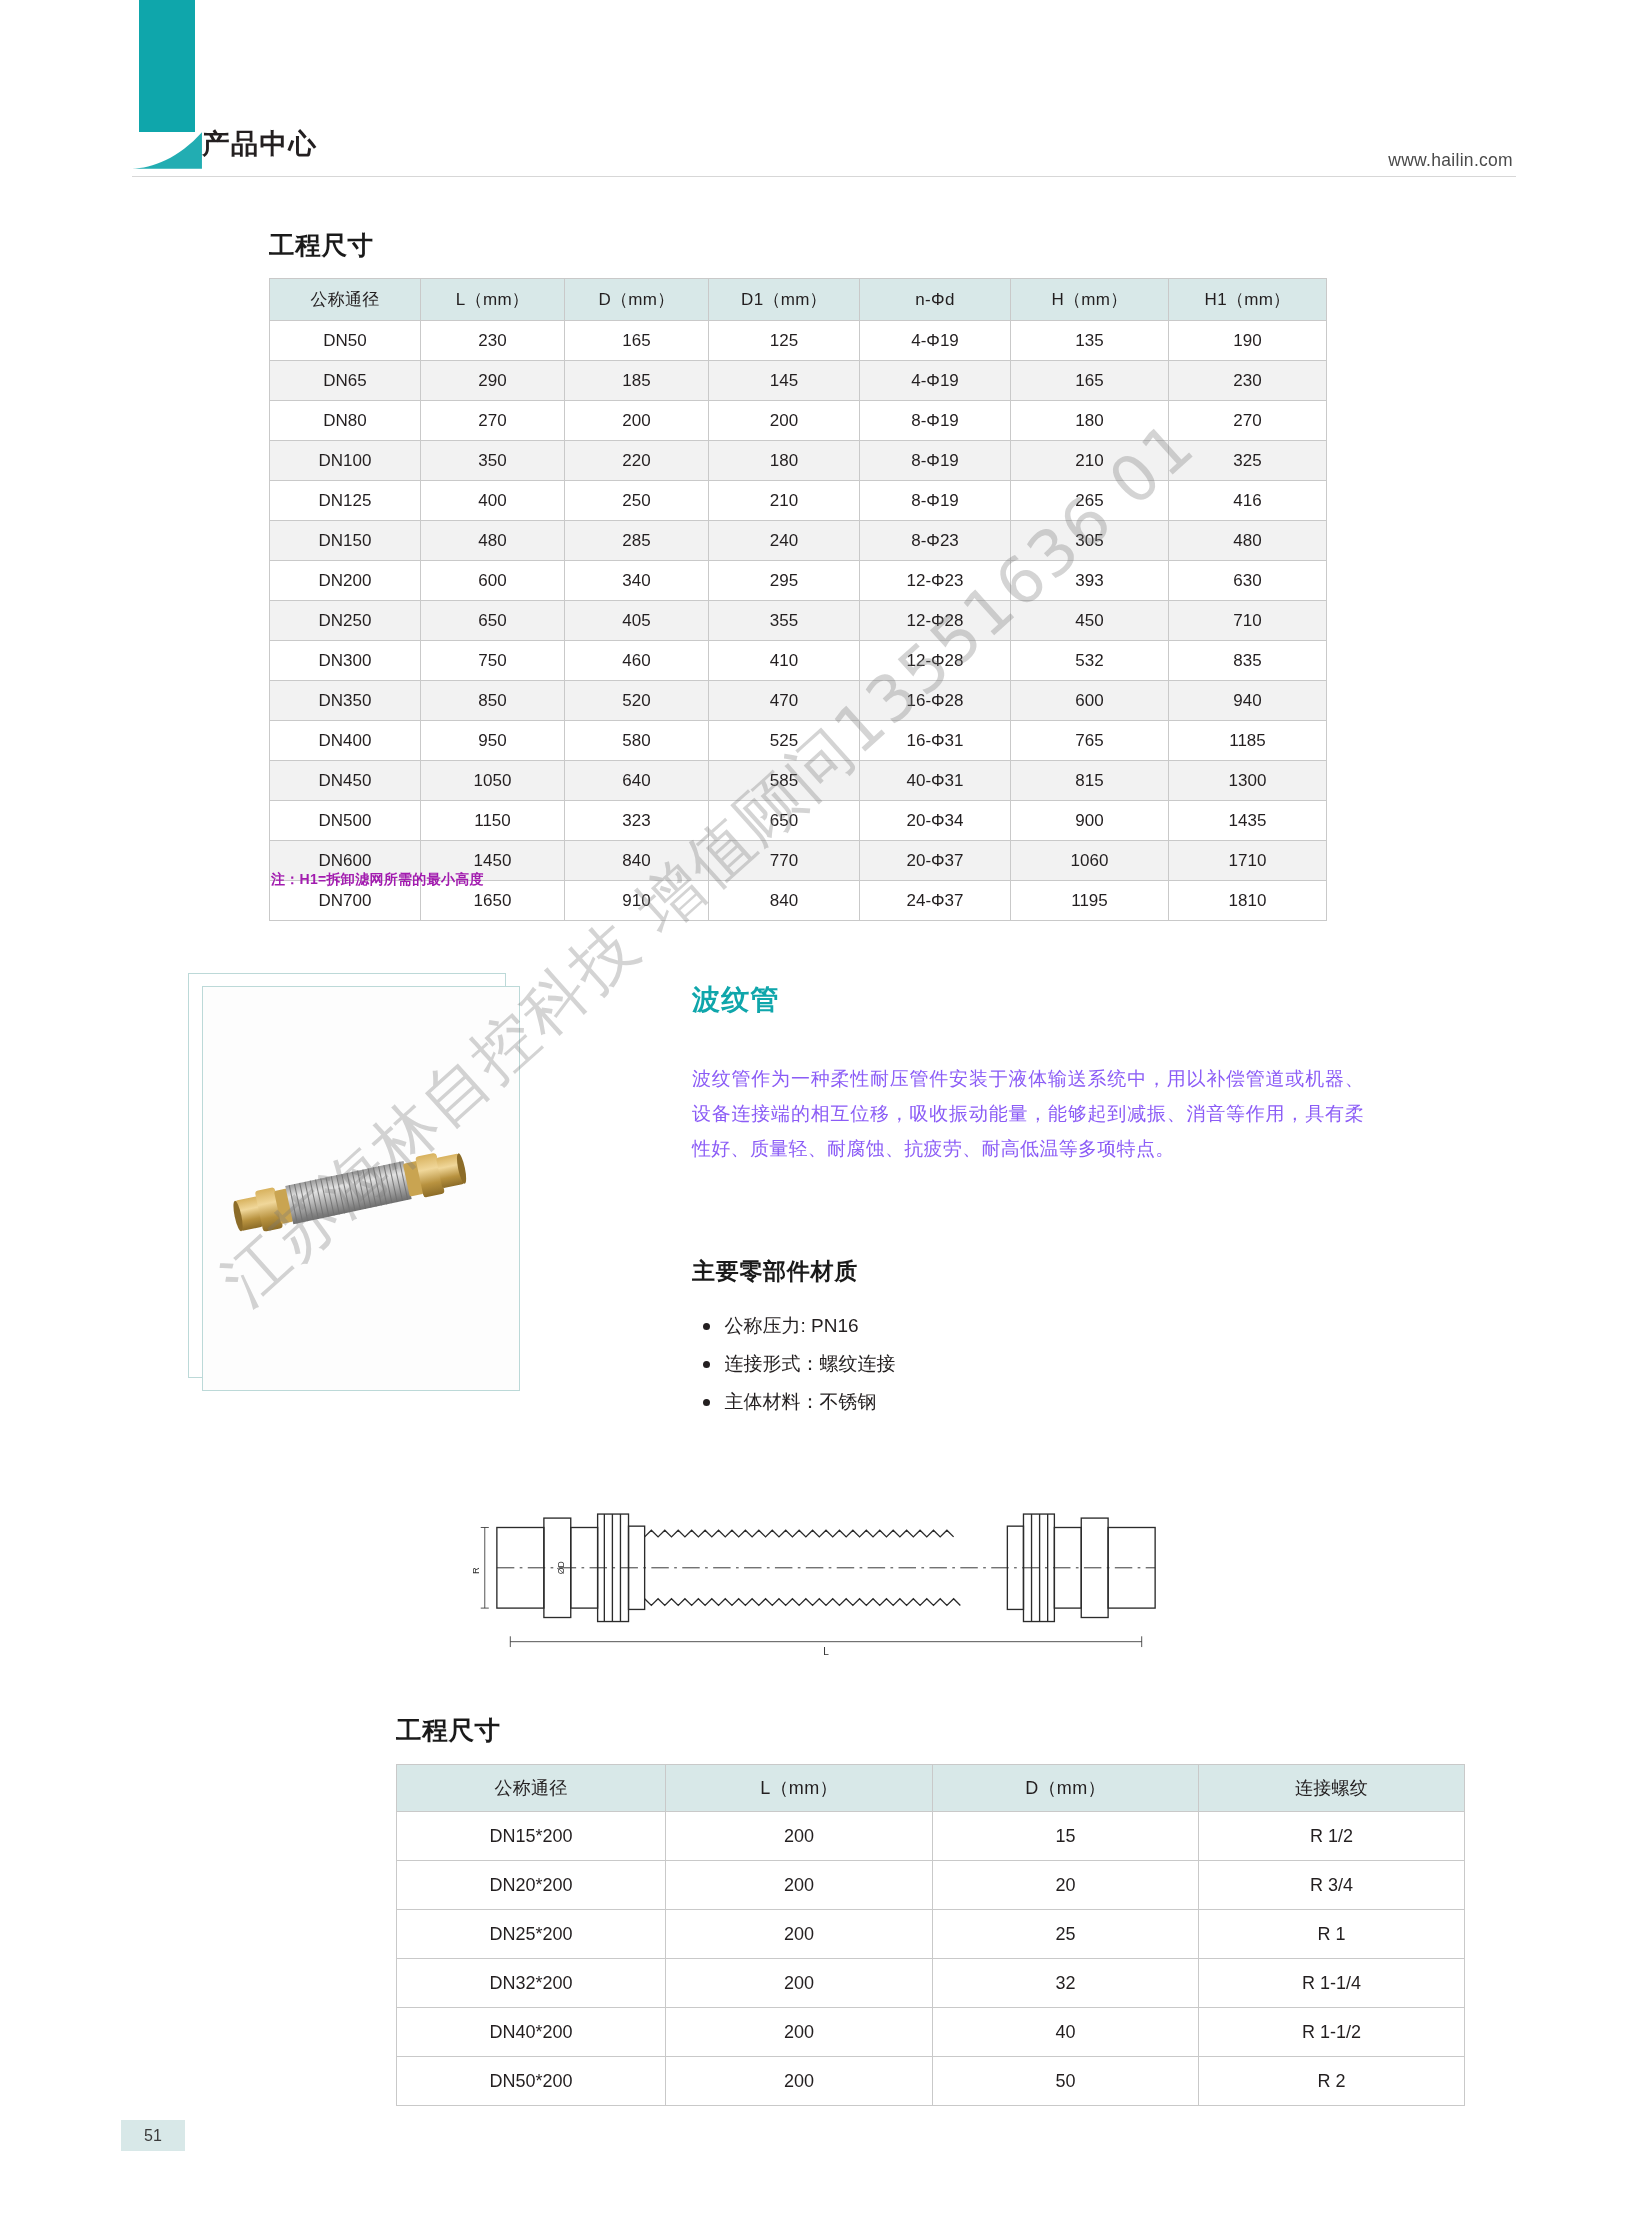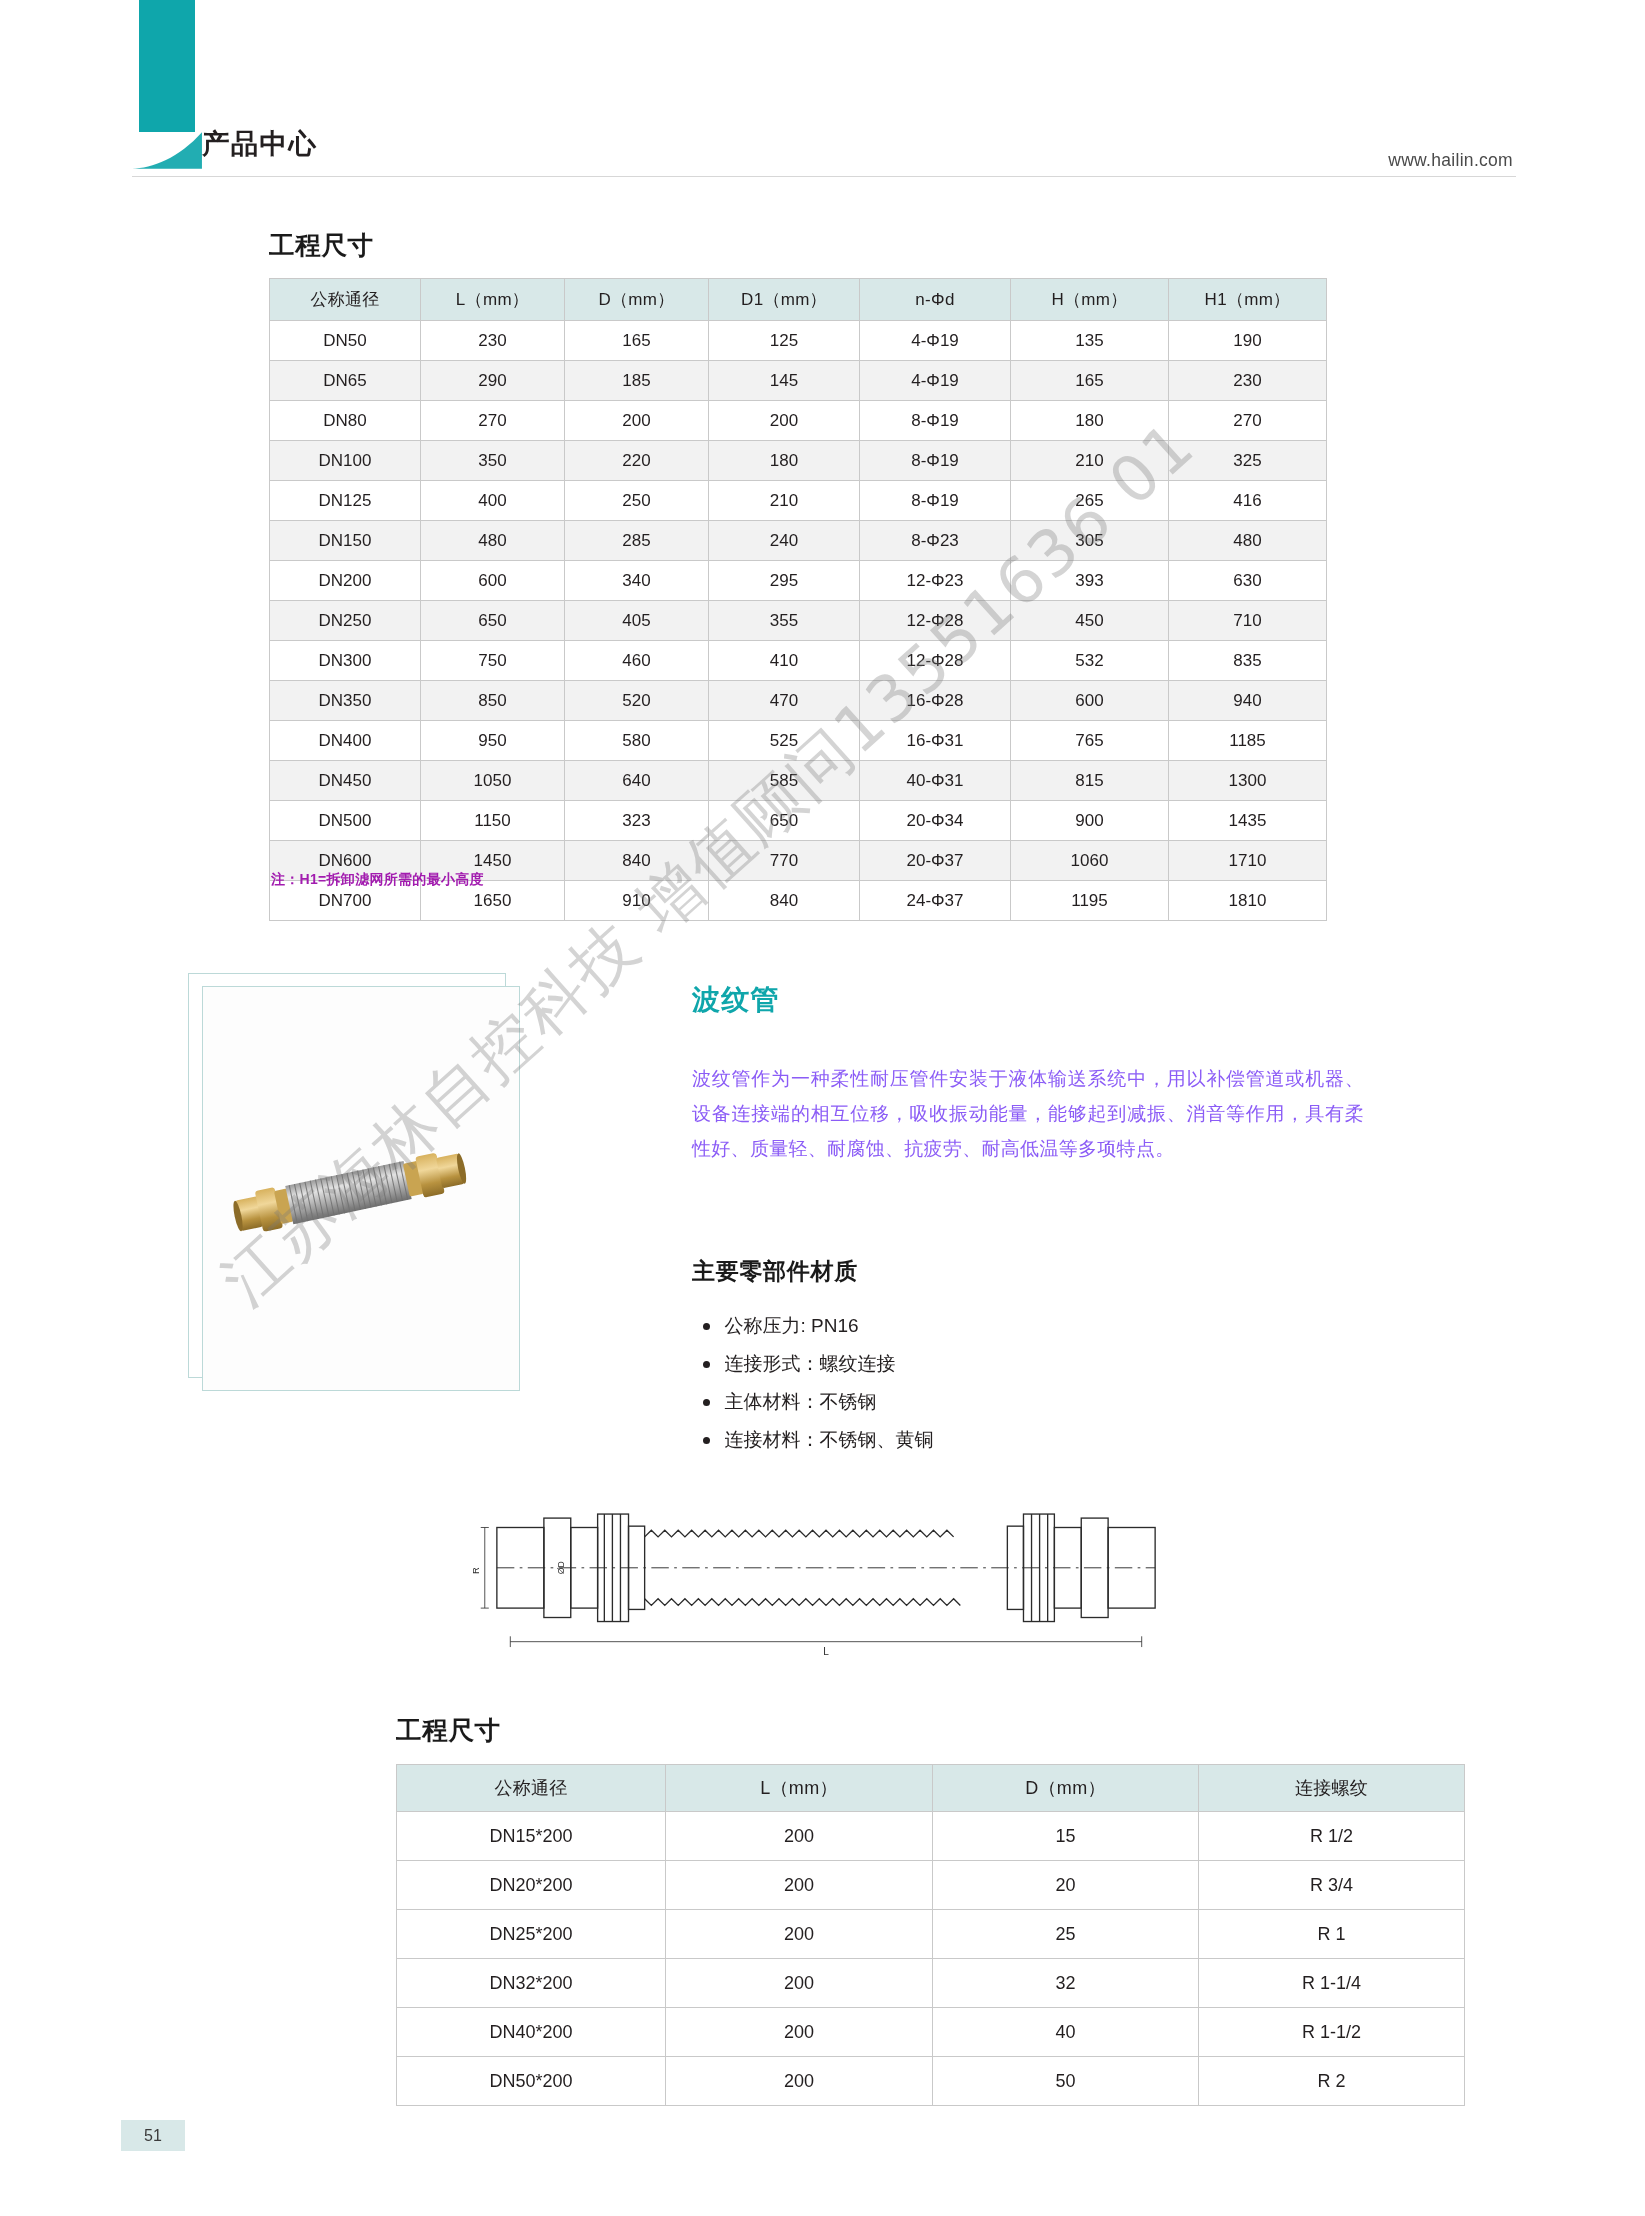--- a/index.html
+++ b/index.html
@@ -506,21 +506,20 @@
     </g>
   </svg>
 
   <div class="prod-title">波纹管</div>
   <div class="prod-desc">波纹管作为一种柔性耐压管件安装于液体输送系统中，用以补偿管道或机器、设备连接端的相互位移，吸收振动能量，能够起到减振、消音等作用，具有柔性好、质量轻、耐腐蚀、抗疲劳、耐高低温等多项特点。</div>
   <div class="mat-title">主要零部件材质</div>
   <ul class="mat-list">
     <li>公称压力: PN16</li>
     <li>连接形式：螺纹连接</li>
     <li>主体材料：不锈钢</li>
-    <li>连接材料：不锈钢、黄铜</li>
   </ul>
 
   <svg class="drawing" viewBox="0 0 1060 290">
     <g fill="none" stroke="#2b2b2b" stroke-width="2">
 
       <rect x="40" y="78" width="70" height="120"></rect>
       <rect x="110" y="64" width="40" height="148"></rect>
       <rect x="150" y="78" width="40" height="120"></rect>
 
       <rect x="190" y="58" width="46" height="160"></rect>

